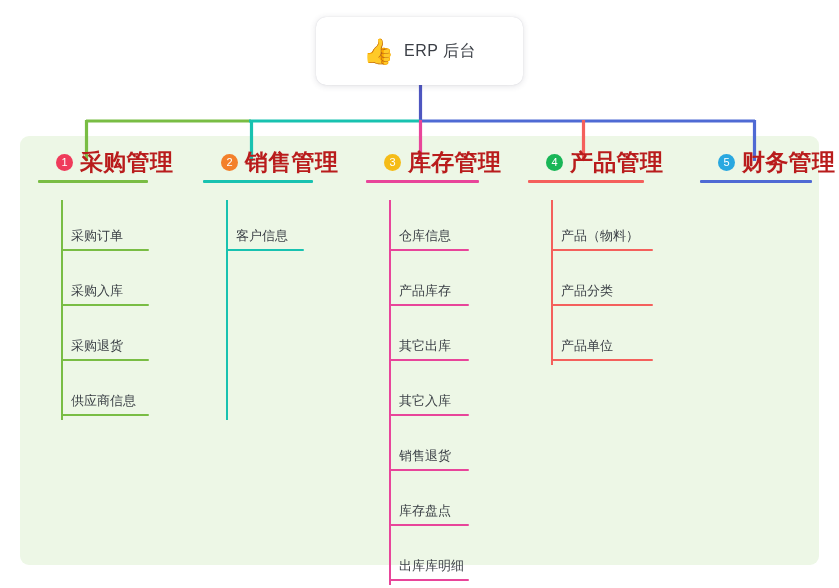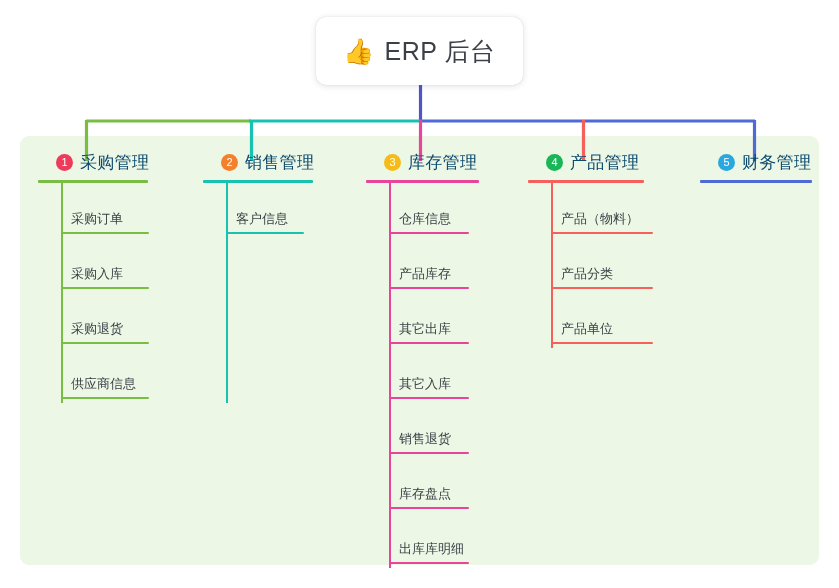--- a/index.html
+++ b/index.html
@@ -31,21 +31,21 @@
     justify-content: center;
     gap: 10px;
     z-index: 6;
   }
   #root-emoji {
     font-size: 25px;
     line-height: 1;
     display: inline-block;
   }
   #root-title {
-    font-size: 25px;
+    font-size: 16px;
     color: #3b3f46;
     letter-spacing: 0.5px;
     white-space: nowrap;
   }
 
   
   #panel {
     position: absolute;
     left: 20px; top: 136px;
     width: 799px; height: 429px;
@@ -79,33 +79,34 @@
     width: 17px; height: 17px;
     border-radius: 50%;
     color: #ffffff;
     font-size: 11px;
     line-height: 17px;
     text-align: center;
     font-weight: normal;
     flex: 0 0 auto;
   }
   .col-title {
-    font-size: 17px;
-    color: #0c4a6e;
+    font-size: 23px;
+    color: #b91c1c;
     white-space: nowrap;
     letter-spacing: 0.3px;
+    font-weight: bold;
   }
   .col-rule {
     height: 3px;
     border-radius: 1px;
     margin-top: 6px;
   }
   .col-body {
     position: relative;
-    margin-top: 0px;
+    margin-top: 17px;
   }
   .spine {
     position: absolute;
     left: 23px;
     top: 0;
     width: 2px;
   }
   .leaf {
     position: relative;
     height: 55px;

